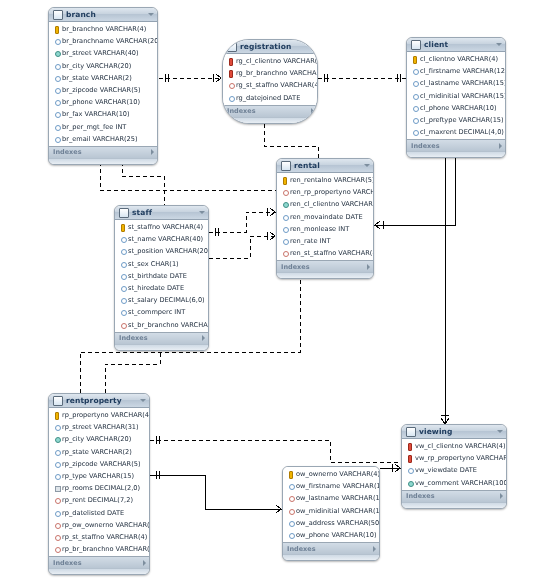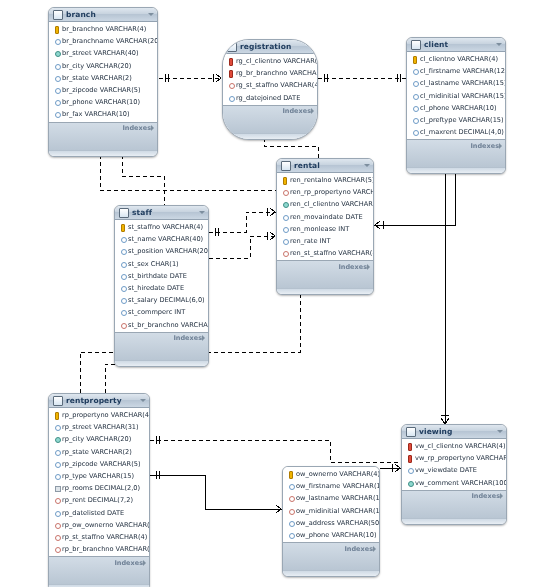--- a/index.html
+++ b/index.html
@@ -141,24 +141,23 @@
     content:"";
     position:absolute;left:1.5px;top:2px;
     width:4px;height:4px;
     border:1px solid #8d9aa6;
     background:#dfe5ea;
   }
   .tbl-ft{
     height:11px;
     display:flex;
     align-items:center;
-    padding:0 3px 16px 4px;
+    padding:0 3px 0 4px;
     background:linear-gradient(to bottom,#d2dce6 0%,#b9c6d3 100%);
     border-top:1px solid #9aa7b4;
-    text-align:right;
   }
   .tbl-ft .lbl{
     font-size:6.5px;
     font-weight:bold;
     color:#6f8196;
     flex:1 1 auto;
   }
   .tbl-ft .arw{
     width:0;height:0;
     border-top:3px solid transparent;
@@ -290,20 +289,28 @@
             <span class="txt">br_zipcode VARCHAR(5)</span>
           </div>
           <div class="col">
             <span class="gl nn"></span>
             <span class="txt">br_phone VARCHAR(10)</span>
           </div>
           <div class="col">
             <span class="gl nn"></span>
             <span class="txt">br_fax VARCHAR(10)</span>
           </div>
+          <div class="col">
+            <span class="gl nn"></span>
+            <span class="txt">br_per_mgt_fee INT</span>
+          </div>
+          <div class="col">
+            <span class="gl nn"></span>
+            <span class="txt">br_email VARCHAR(25)</span>
+          </div>
         </div>
         <div class="tbl-ft">
           <span class="lbl">Indexes</span>
           <span class="arw"></span>
         </div>
         <div class="tbl-base"></div>
       </div>
       <div class="tbl" style="left: 222px; top: 39px; width: 96px; border-radius: 27px;">
         <div class="tbl-hd">
           <span class="tbl-ico"></span>

